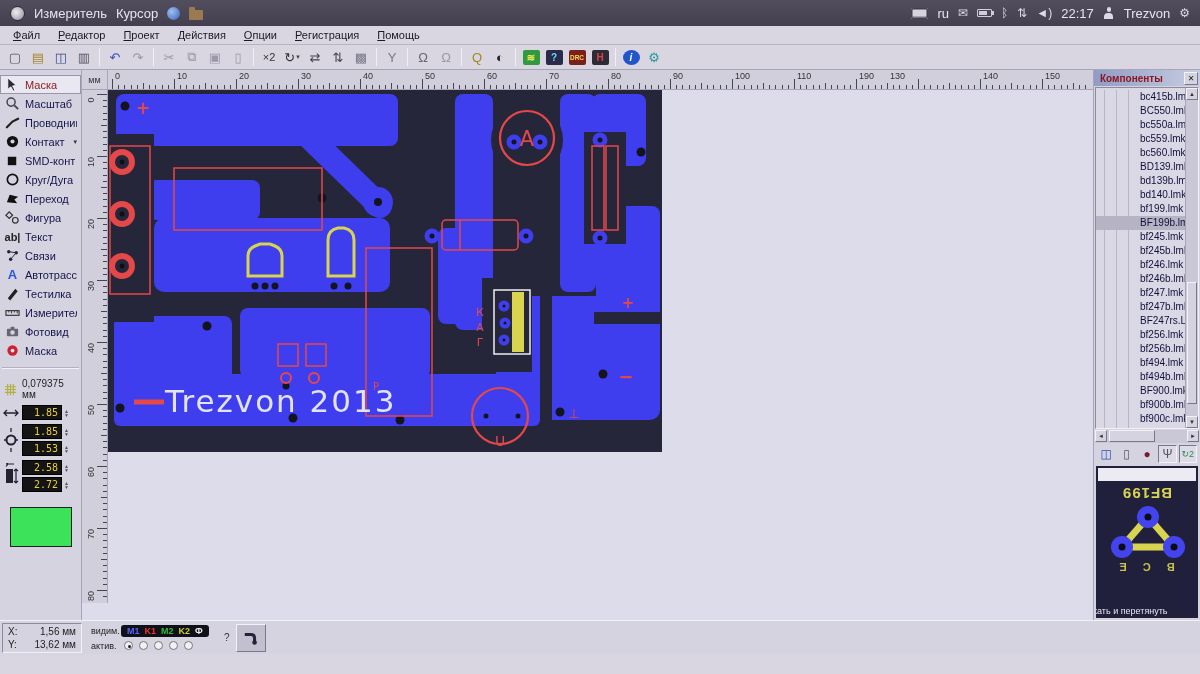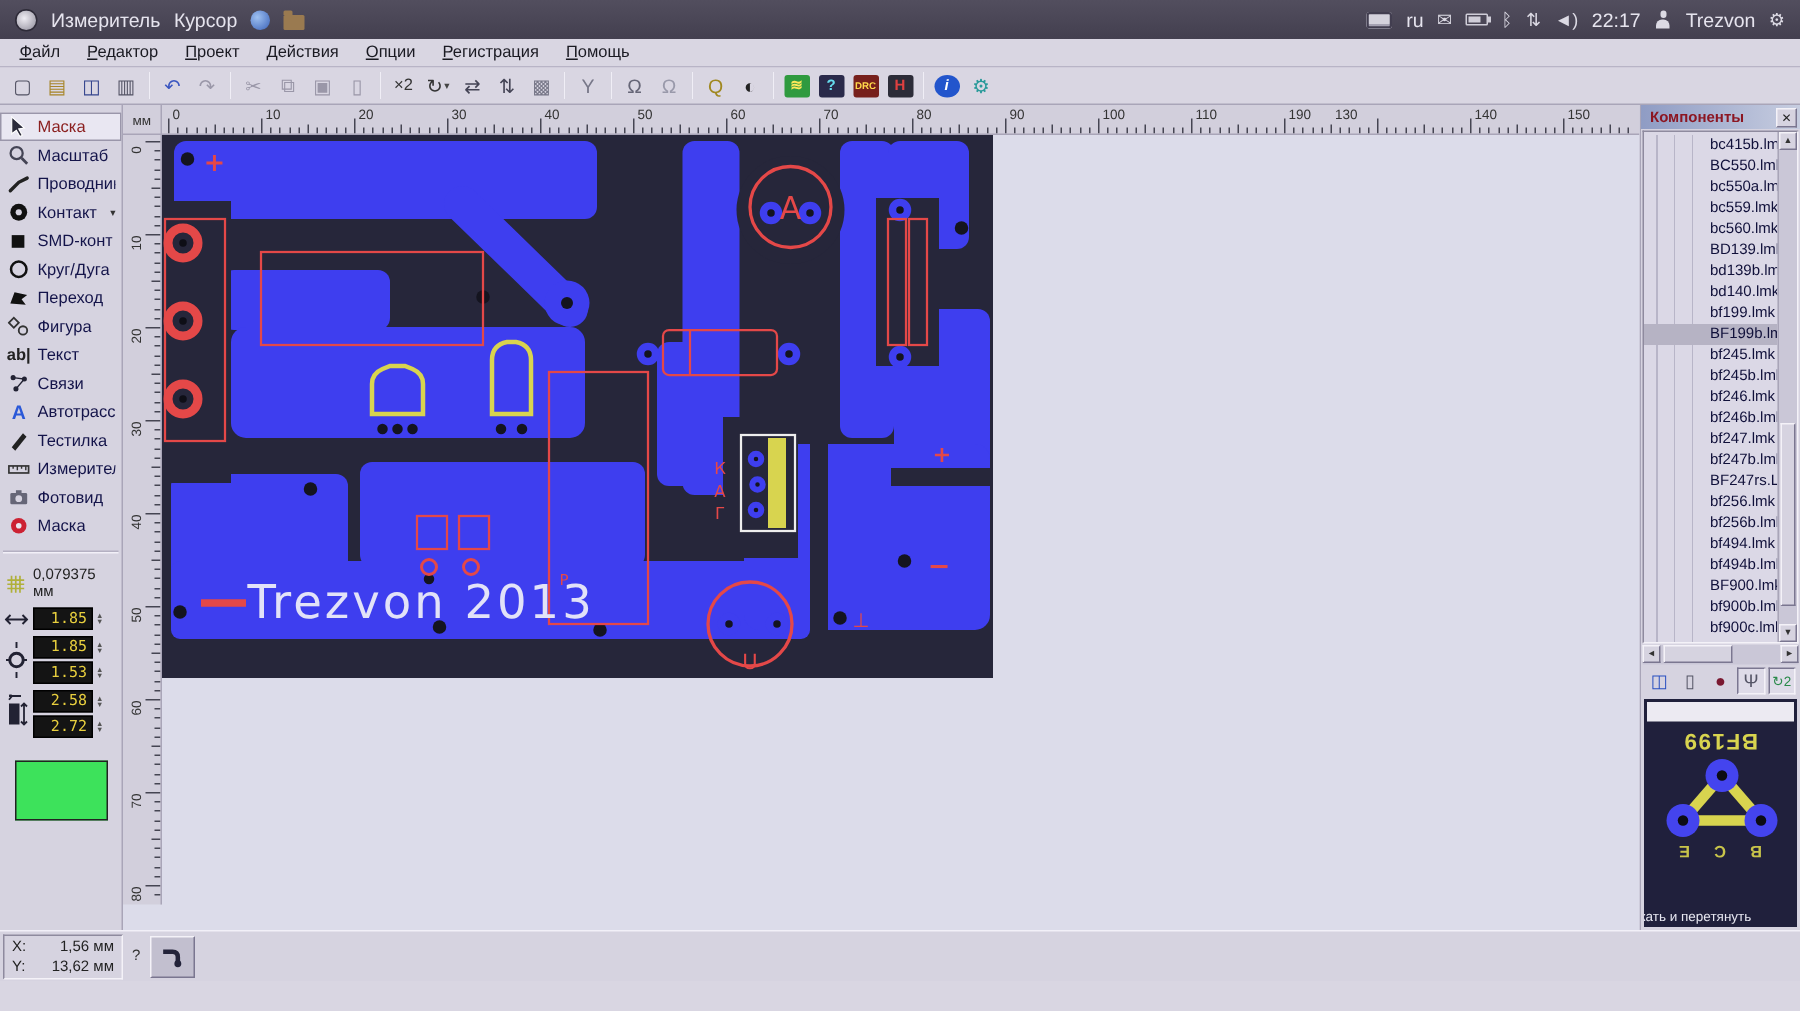--- a/index.html
+++ b/index.html
@@ -857,20 +857,42 @@
     <div class="sbox coords">
       <div class="crow">
           <span>X:</span>
           <span>1,56 мм</span>
         </div>
       <div class="crow">
           <span>Y:</span>
           <span>13,62 мм</span>
         </div>
     </div>
+    <div class="layersbox">
+      <div class="lrow">
+        <span class="llabel">видим.</span>
+        <span class="chipstrip" id="chipstrip">
+            <span class="chip" style="color: rgb(85, 102, 255);">M1</span>
+            <span class="chip" style="color: rgb(238, 51, 51);">K1</span>
+            <span class="chip" style="color: rgb(51, 187, 51);">M2</span>
+            <span class="chip" style="color: rgb(204, 204, 51);">K2</span>
+            <span class="chip" style="color: rgb(238, 238, 238);">Ф</span>
+          </span>
+      </div>
+      <div class="lrow">
+        <span class="llabel">актив.</span>
+        <span class="radios" id="radios">
+            <span class="radio on"></span>
+            <span class="radio"></span>
+            <span class="radio"></span>
+            <span class="radio"></span>
+            <span class="radio"></span>
+          </span>
+      </div>
+    </div>
     <span class="qmark">?</span>
     <button class="elbowbtn">
       <svg width="18" height="18" viewBox="0 0 18 18">
           <path d="M2,5 L9,5 Q13,5 13,9 L13,14" fill="none" stroke="#23233a" stroke-width="3.4"></path>
           <circle cx="13" cy="14" r="2.6" fill="#23233a"></circle>
         </svg>
     </button>
     <div class="sbox longbox"></div>
   </div>
 </div>

